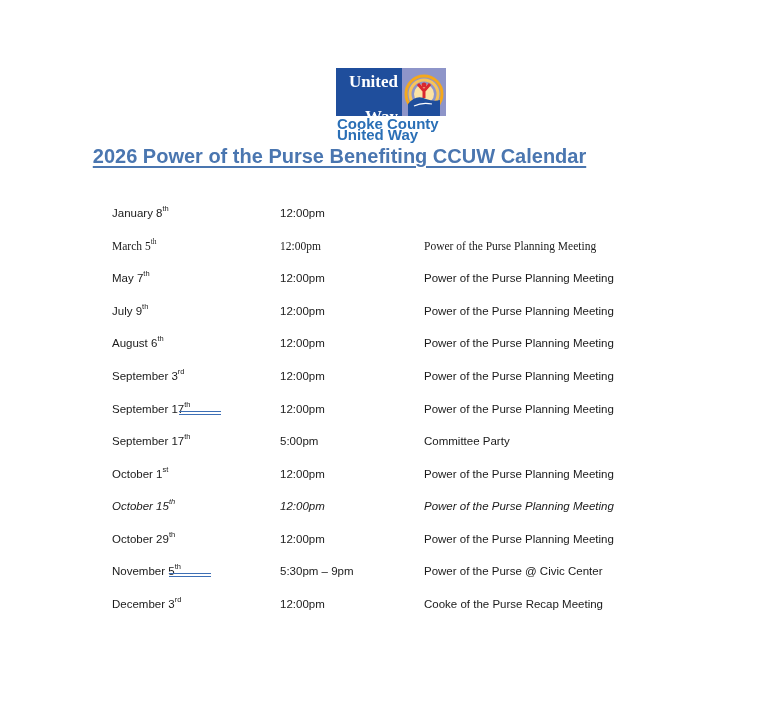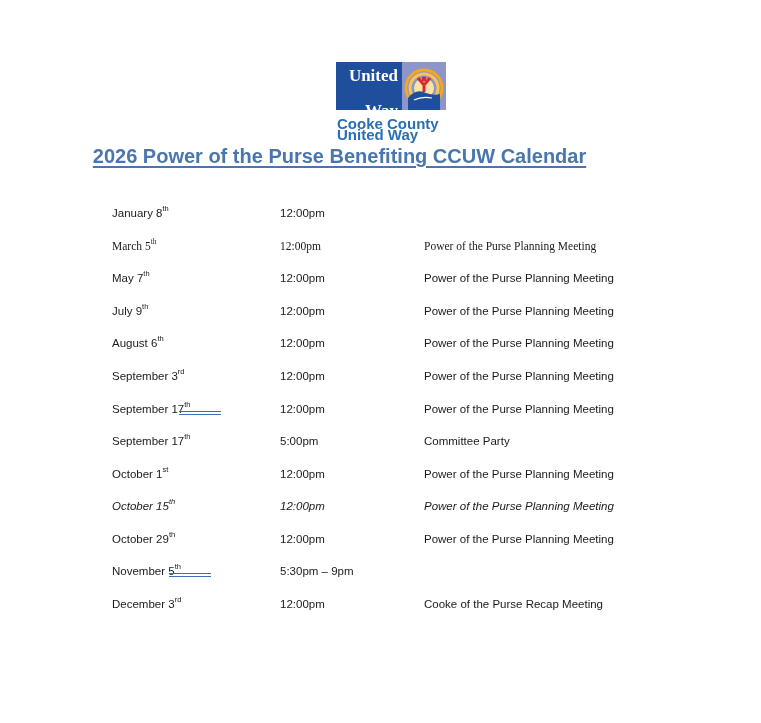--- a/index.html
+++ b/index.html
@@ -2,21 +2,21 @@
 <html><head>
   <meta charset="utf-8">
   <style>
     html, body { margin: 0; padding: 0; background: #ffffff; }
     body {
       width: 761px; height: 723px; position: relative; overflow: hidden;
       font-family: "Liberation Sans", "DejaVu Sans", sans-serif;
       color: #1a1a1a;
     }
     .logo {
-      position: absolute; left: 336px; top: 62px; width: 110px; height: 36px;
+      position: absolute; left: 336px; top: 68px; width: 110px; height: 36px;
       display: flex;
       border-radius: 7px;
     }
     .logo-text {
       width: 66px; height: 48px; background: #1f4e9c; color: #fff;
       font-family: "Liberation Serif", "DejaVu Serif", serif; font-weight: bold;
       font-size: 17px; line-height: 17px; text-align: right; box-sizing: border-box;
       padding: 5px 4px 0 0;
     }
     .logo-art {
@@ -123,19 +123,20 @@
       <span class="event">Power of the Purse Planning Meeting</span>
     </div>
     <div class="row" style="top: 529px;">
       <span class="date"><span>October 29</span><sup>th</sup></span>
       <span class="time">12:00pm</span>
       <span class="event">Power of the Purse Planning Meeting</span>
     </div>
     <div class="row" style="top: 561px;">
       <span class="date"><span>November 5</span><sup>th</sup><span class="dbl-ul"></span></span>
       <span class="time">5:30pm – 9pm</span>
+      <span class="event">Power of the Purse @ Civic Center</span>
     </div>
     <div class="row" style="top: 594px;">
       <span class="date"><span>December 3</span><sup>rd</sup></span>
       <span class="time">12:00pm</span>
       <span class="event">Cooke of the Purse Recap Meeting</span>
     </div>
   </div>
 
 </body></html>

